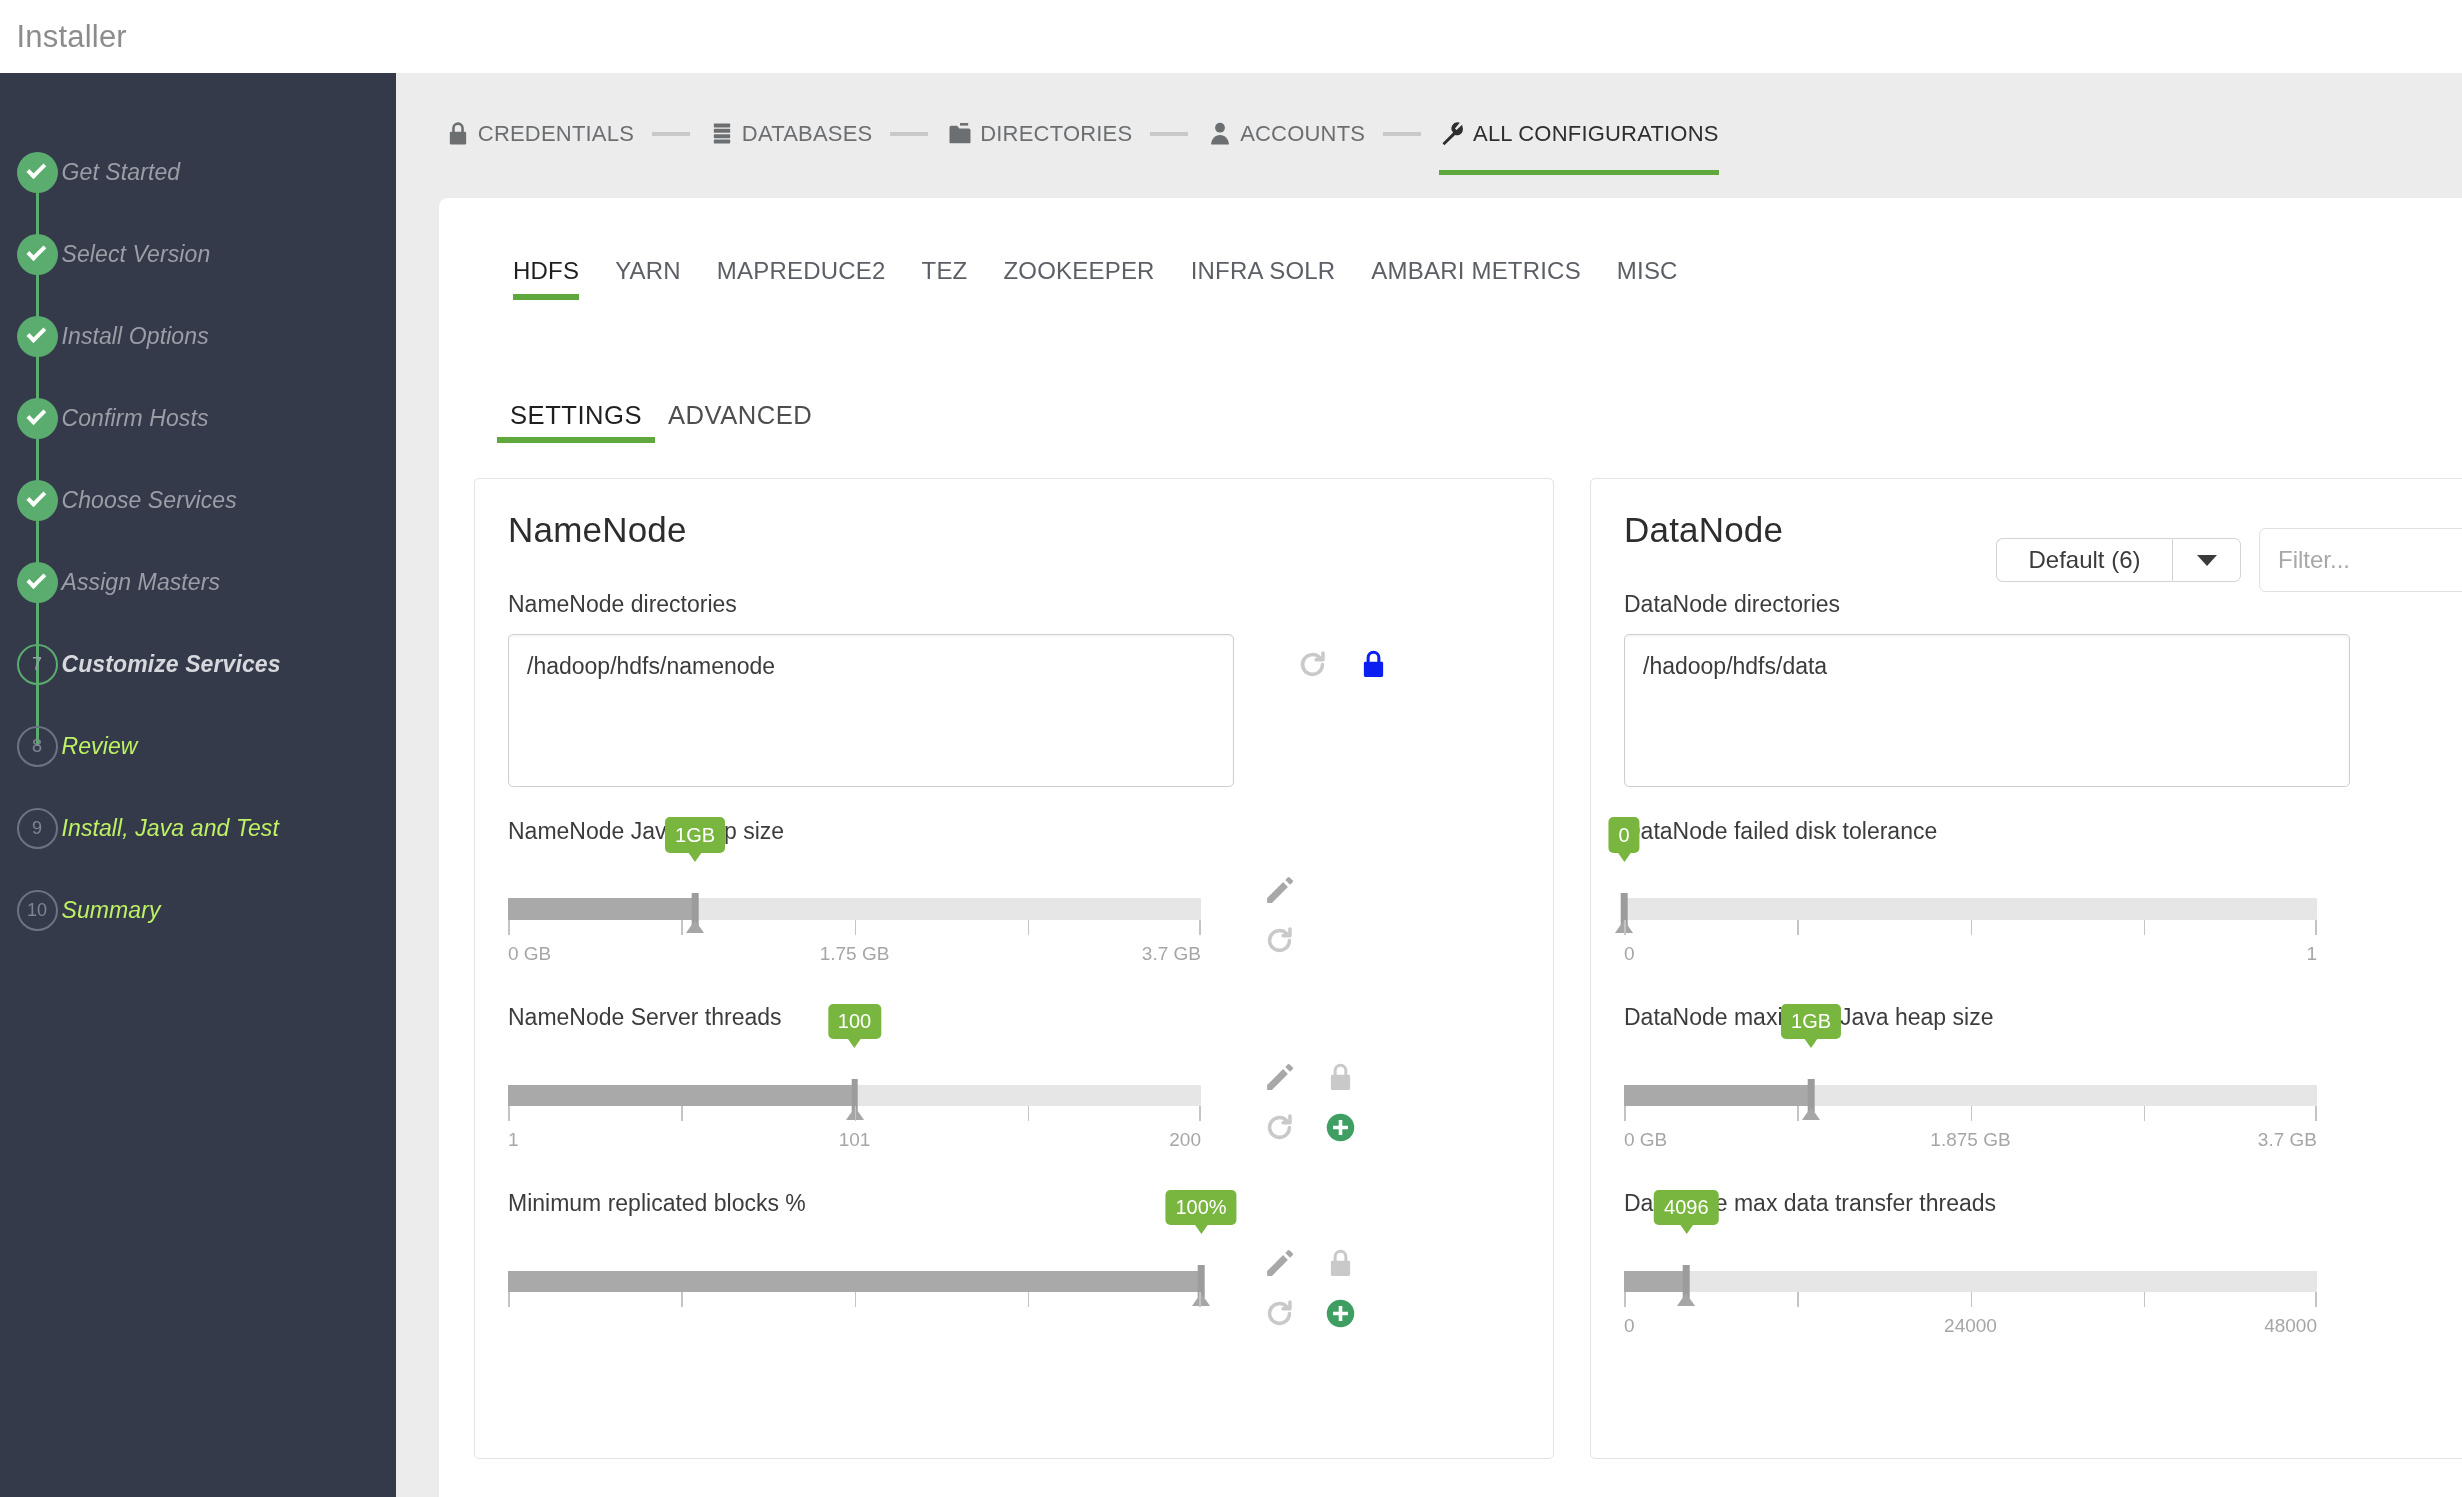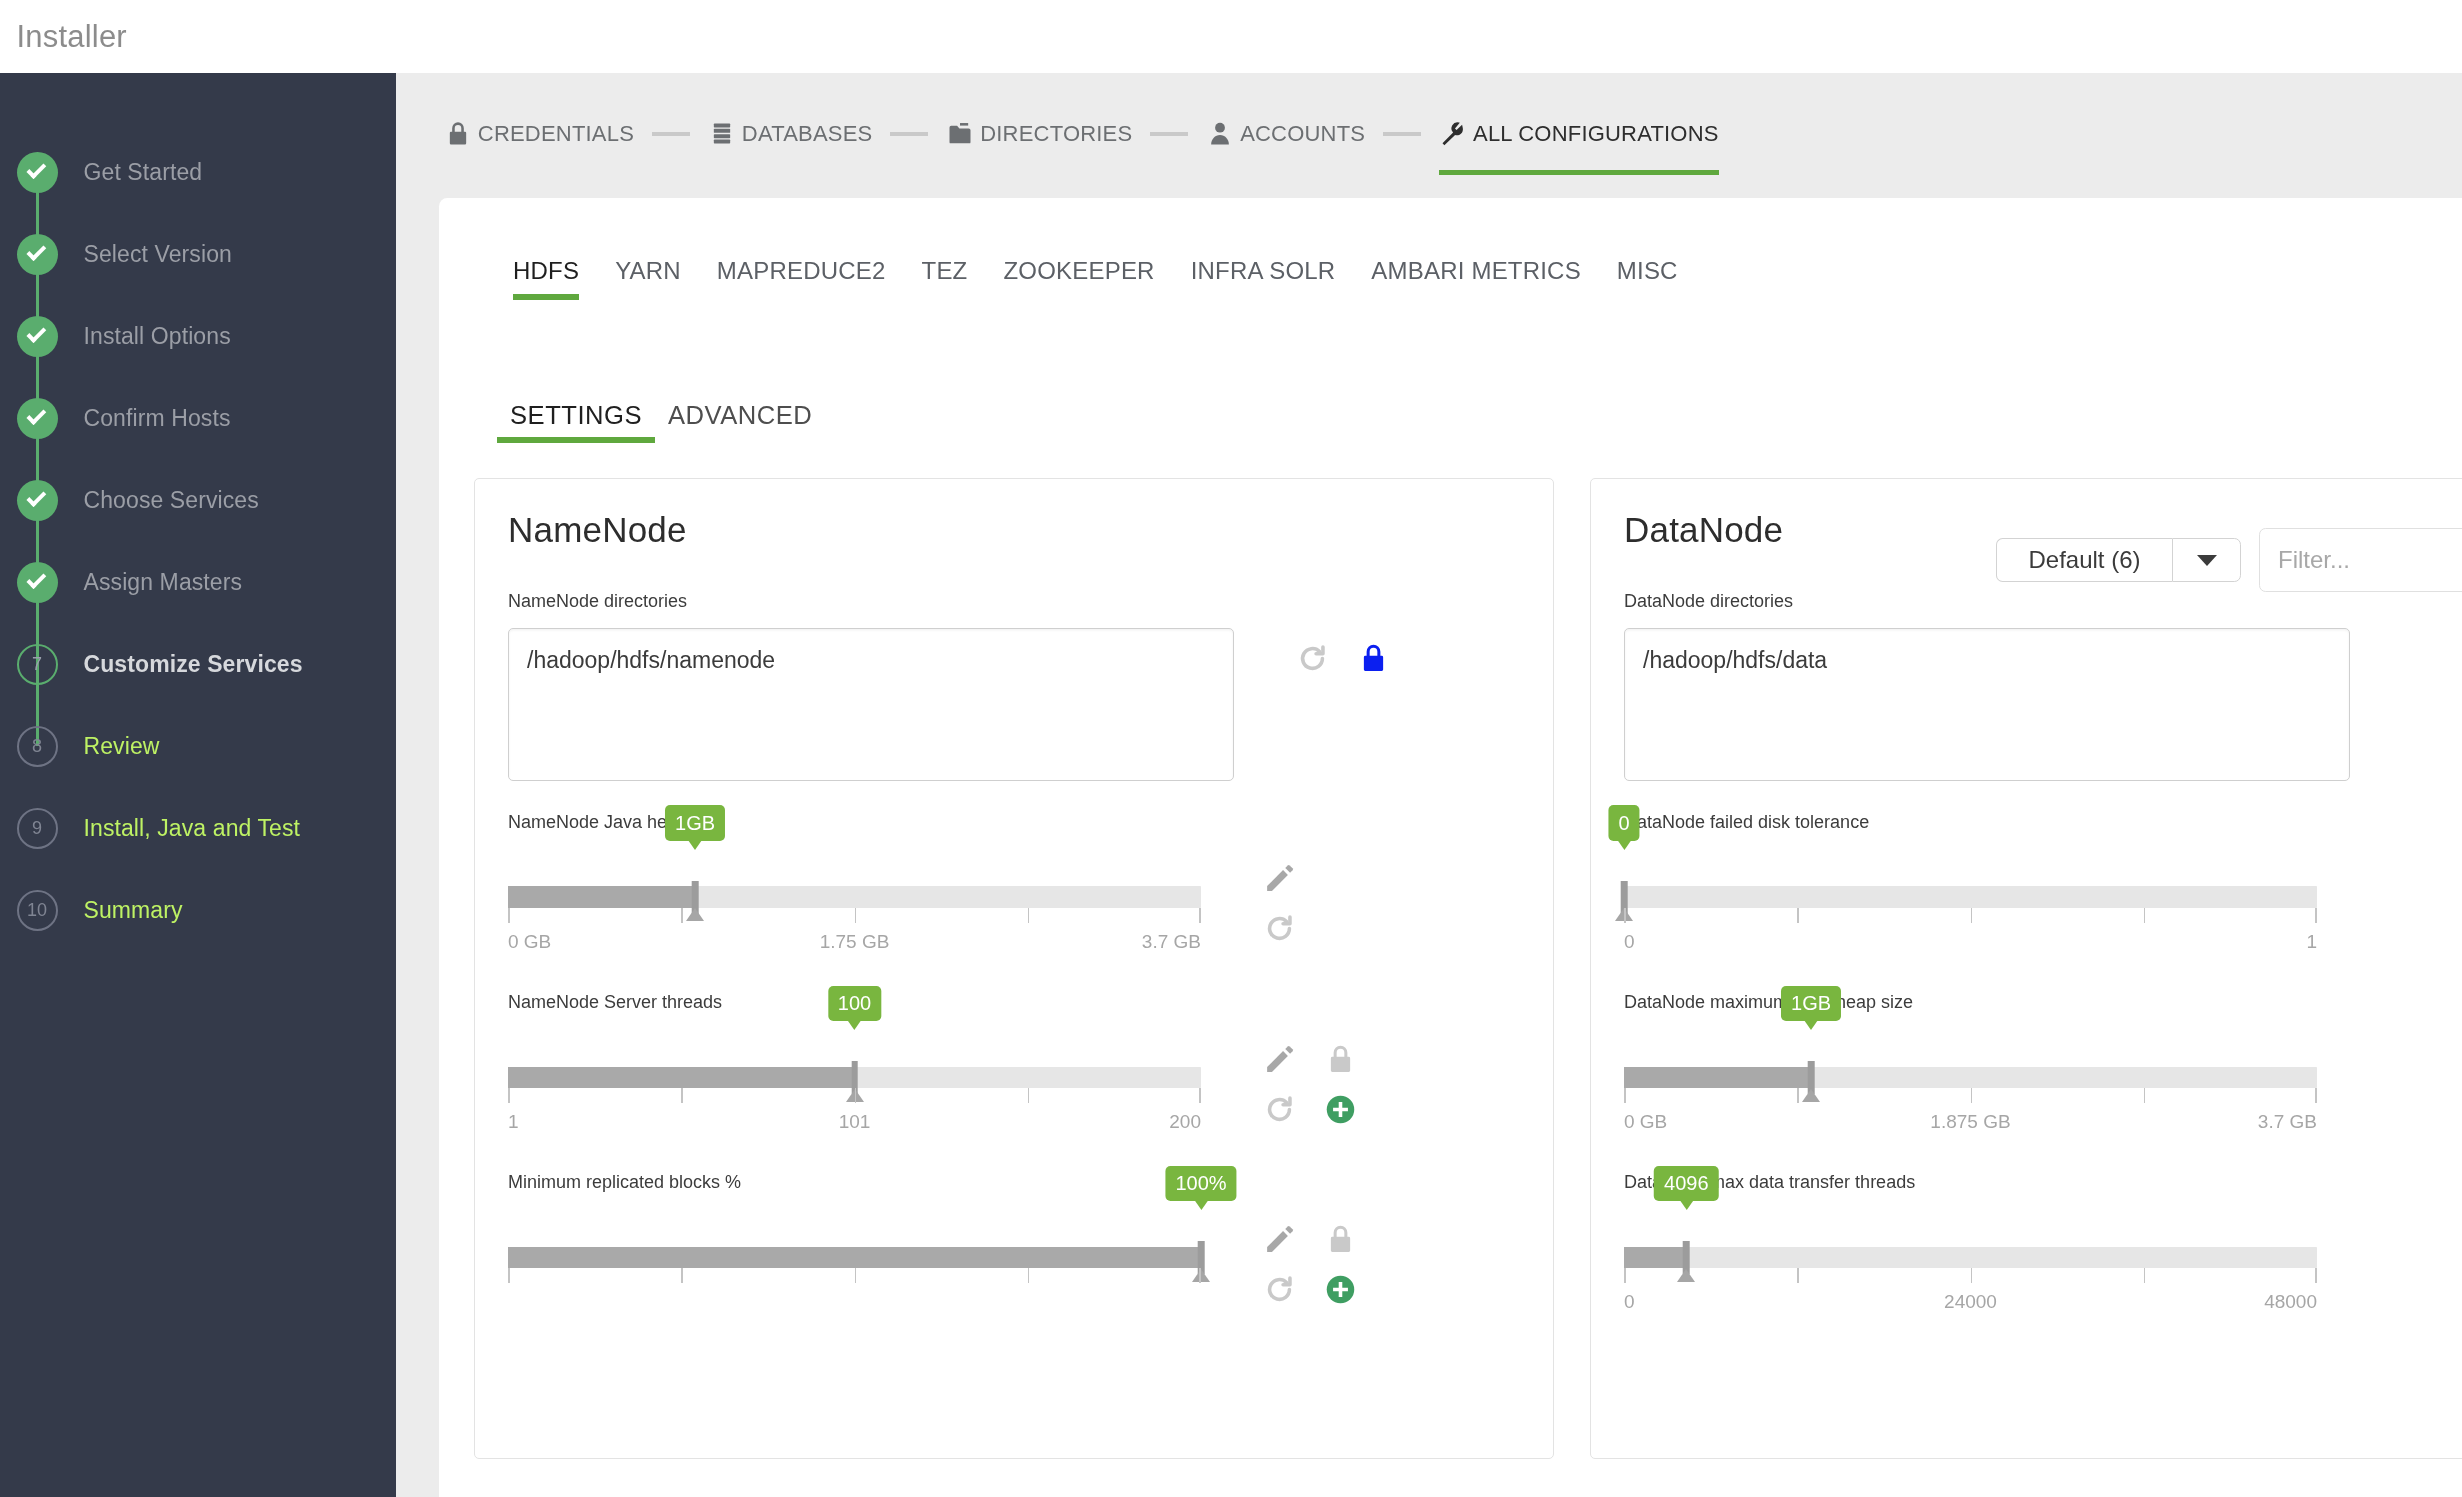--- a/index.html
+++ b/index.html
@@ -54,21 +54,21 @@
   .step-marker .num {
     font-size: 18px; line-height: 1;
   }
   .step.current .step-marker .num { color: #9aa0ad; }
   .step.todo .step-marker .num { color: #808593; }
   .step-connector {
     position: absolute; left: 36px; top: 41px;
     width: 2.5px; height: 82px; background: #5aad6e; z-index: 1;
   }
   .step-label {
-    margin-left: 26px; font-size: 23px; color: #9b9ea6; letter-spacing: 0.1px;
+    margin-left: 4px; font-size: 23px; color: #9b9ea6; letter-spacing: 0.1px; font-style: italic;
   }
   .step.current .step-label { color: #d6d8dc; font-weight: bold; }
   .step.todo .step-label { color: #bef264; }
 
   
   .content-region {
     position: absolute; left: 396px; top: 73px;
     width: 2067px; height: 1425px;
     background: #ececec;
   }
@@ -195,21 +195,21 @@
     padding: 31px 33px 0 33px;
     overflow: hidden;
   }
   .panel-title {
     font-size: 35px; color: #2d2d2d; font-weight: 400;
     margin-bottom: 41px; letter-spacing: 0.2px;
   }
 
   .field-block { margin-bottom: 31px; position: relative; }
   .field-label {
-    font-size: 18px; color: #3c3c3c; margin-bottom: 15.7px; margin-top: 11px;
+    font-size: 23px; color: #3c3c3c; margin-bottom: 15.7px; margin-top: 11px;
   }
   .field-row { display: flex; align-items: flex-start; }
 
   .dir-textarea {
     width: 726px; height: 153px;
     border: 1.6px solid #cfcfcf; border-radius: 5px;
     padding: 16.5px 18px;
     font-size: 23px; color: #3b3b3b; line-height: 1.35;
     font-family: "Liberation Sans", sans-serif;
     resize: none; outline: none;

